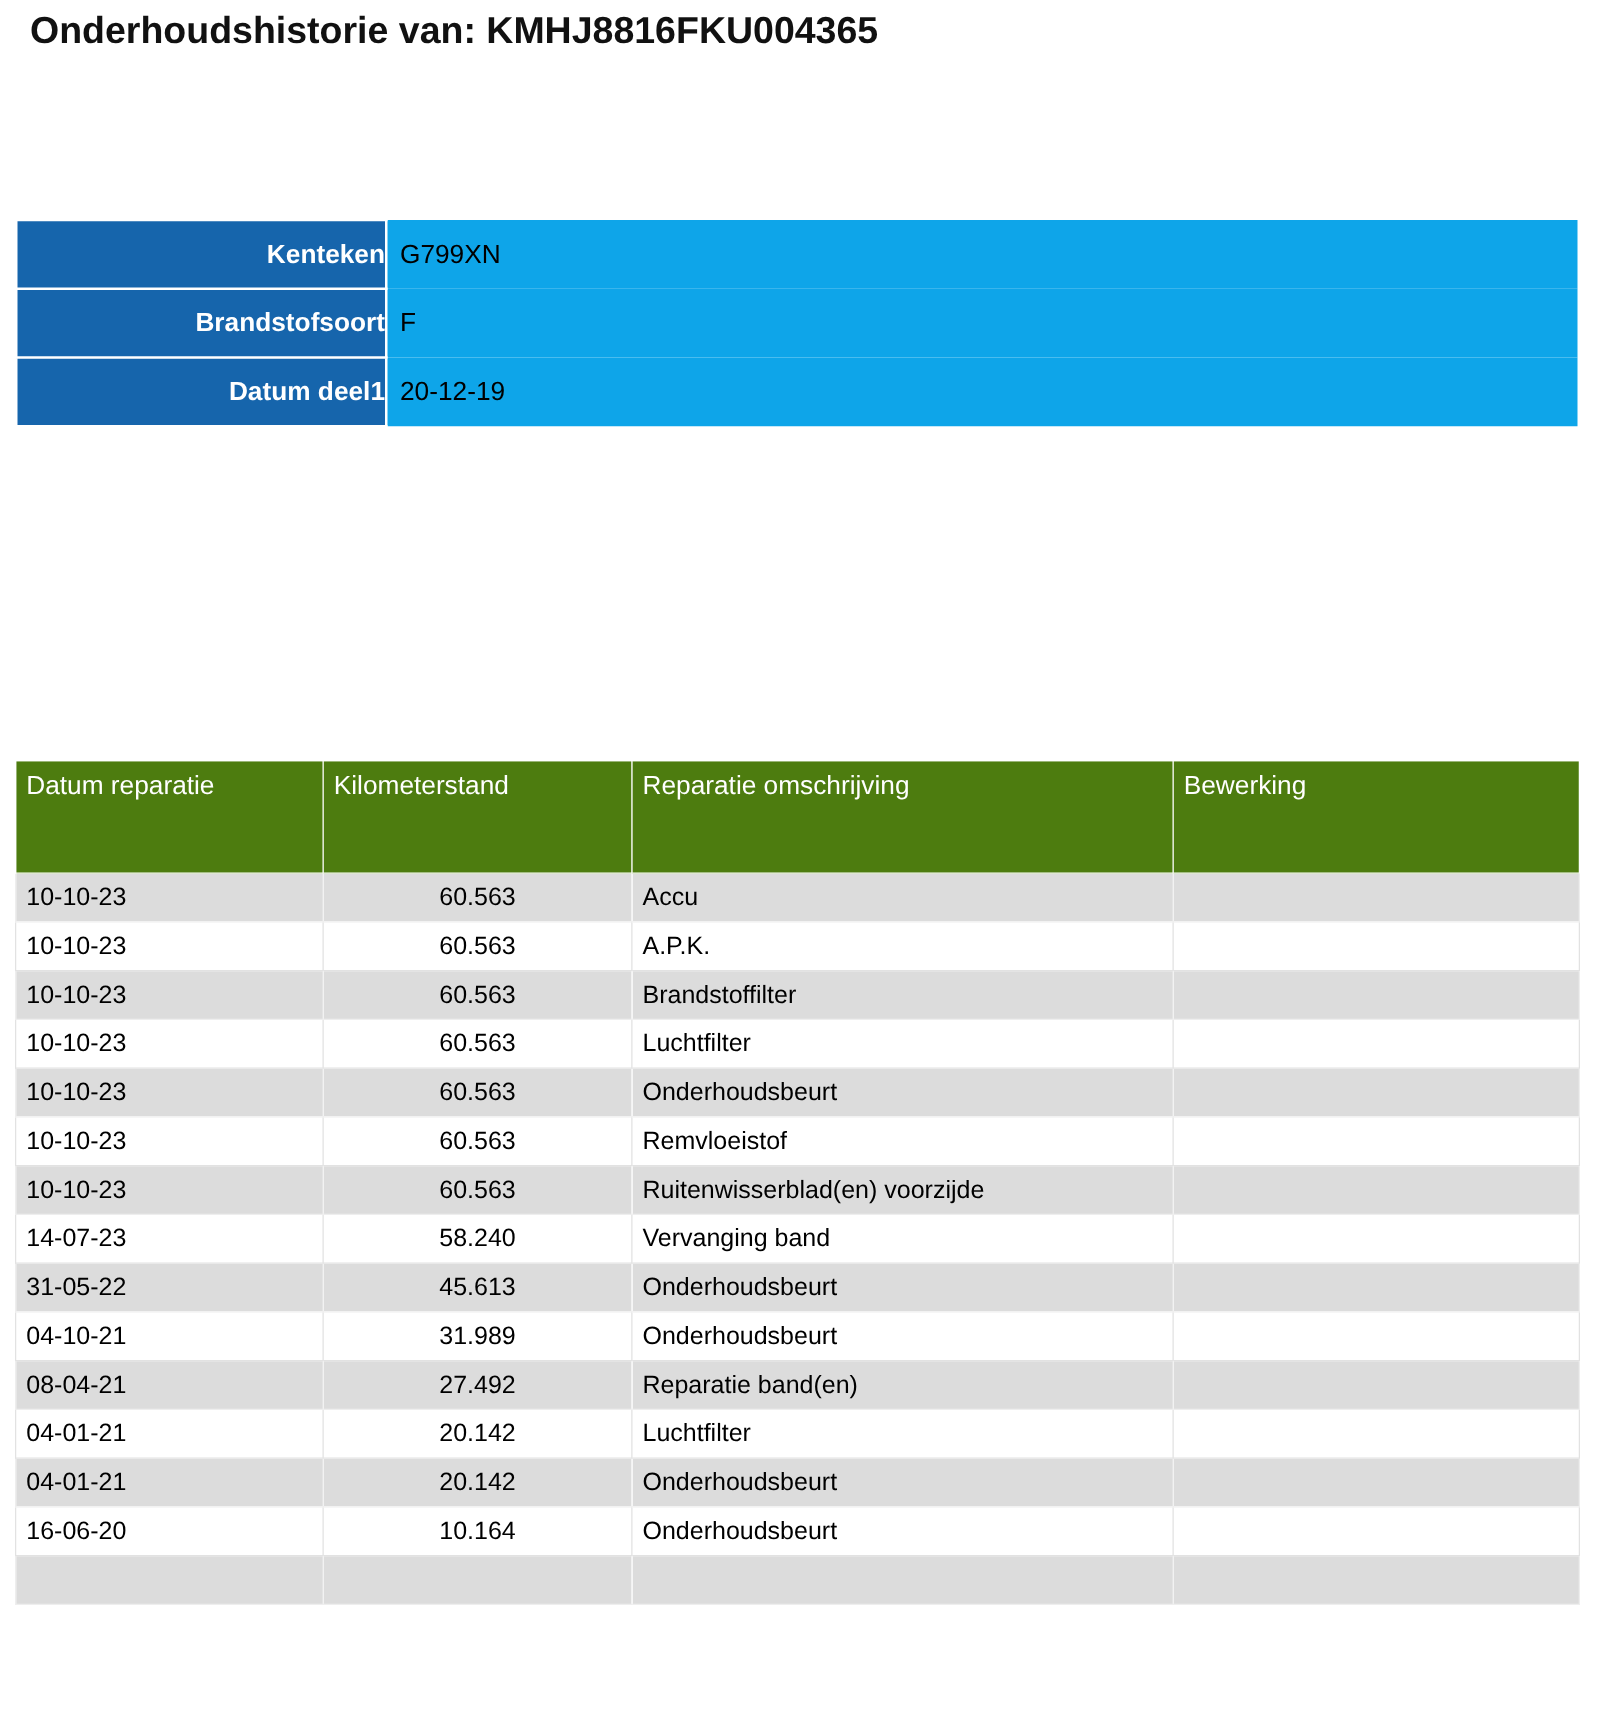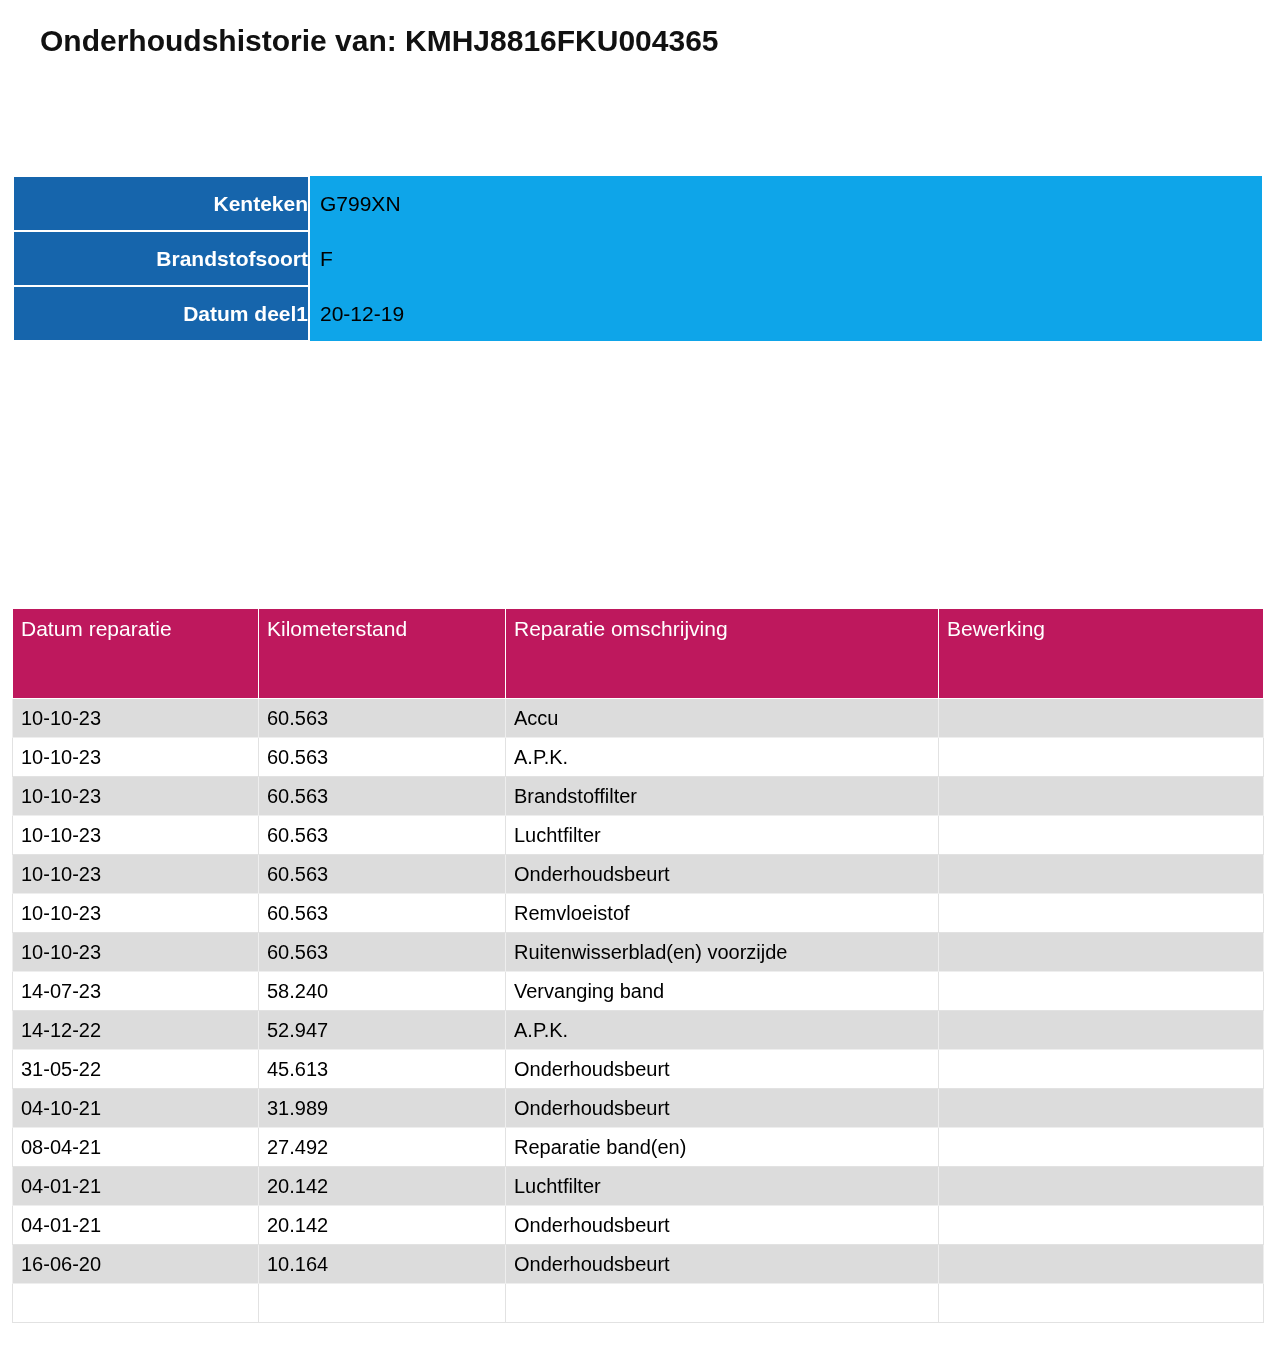--- a/index.html
+++ b/index.html
@@ -13,21 +13,21 @@
   body {
     width: 1280px;
     height: 1369px;
     overflow: hidden;
     position: relative;
   }
   .page-title {
     font-size: 30px;
     font-weight: bold;
     color: #111111;
-    margin: 16px;
+    margin: 0;
     position: absolute;
     top: 8px;
     left: 24px;
   }
 
   
   .info-table {
     position: absolute;
     top: 175px;
     left: 12px;
@@ -57,42 +57,42 @@
   
   .repair-table {
     position: absolute;
     top: 608px;
     left: 12px;
     width: 1251px;
     border-collapse: collapse;
     table-layout: fixed;
   }
   .repair-table thead th {
-    background: #be185d;
+    background: #4d7c0f;
     color: #ffffff;
     font-weight: normal;
     font-size: 21px;
     text-align: left;
     vertical-align: top;
     padding: 8px 0 0 8px;
     height: 90px;
     border: 1px solid #ffffff;
   }
   .repair-table tbody td {
     font-size: 20px;
     height: 39px;
     padding: 0 8px;
     border: 1px solid #e2e2e2;
     vertical-align: middle;
     white-space: nowrap;
     overflow: hidden;
   }
   .repair-table tbody tr:nth-child(odd) td { background: #dcdcdc; border-color: #eeeeee; }
   .repair-table tbody tr:nth-child(even) td { background: #ffffff; }
-  .repair-table td.col-km { text-align: left; }
+  .repair-table td.col-km { text-align: center; }
 </style>
 </head>
 <body>
 
 <h1 class="page-title">Onderhoudshistorie van: KMHJ8816FKU004365</h1>
 
 <table class="info-table">
   <colgroup>
     <col style="width:296px">
     <col>
@@ -171,26 +171,20 @@
         <td class="col-omschrijving">Ruitenwisserblad(en) voorzijde</td>
         <td class="col-bewerking"></td>
       </tr>
       <tr>
         <td class="col-datum">14-07-23</td>
         <td class="col-km">58.240</td>
         <td class="col-omschrijving">Vervanging band</td>
         <td class="col-bewerking"></td>
       </tr>
       <tr>
-        <td class="col-datum">14-12-22</td>
-        <td class="col-km">52.947</td>
-        <td class="col-omschrijving">A.P.K.</td>
-        <td class="col-bewerking"></td>
-      </tr>
-      <tr>
         <td class="col-datum">31-05-22</td>
         <td class="col-km">45.613</td>
         <td class="col-omschrijving">Onderhoudsbeurt</td>
         <td class="col-bewerking"></td>
       </tr>
       <tr>
         <td class="col-datum">04-10-21</td>
         <td class="col-km">31.989</td>
         <td class="col-omschrijving">Onderhoudsbeurt</td>
         <td class="col-bewerking"></td>

